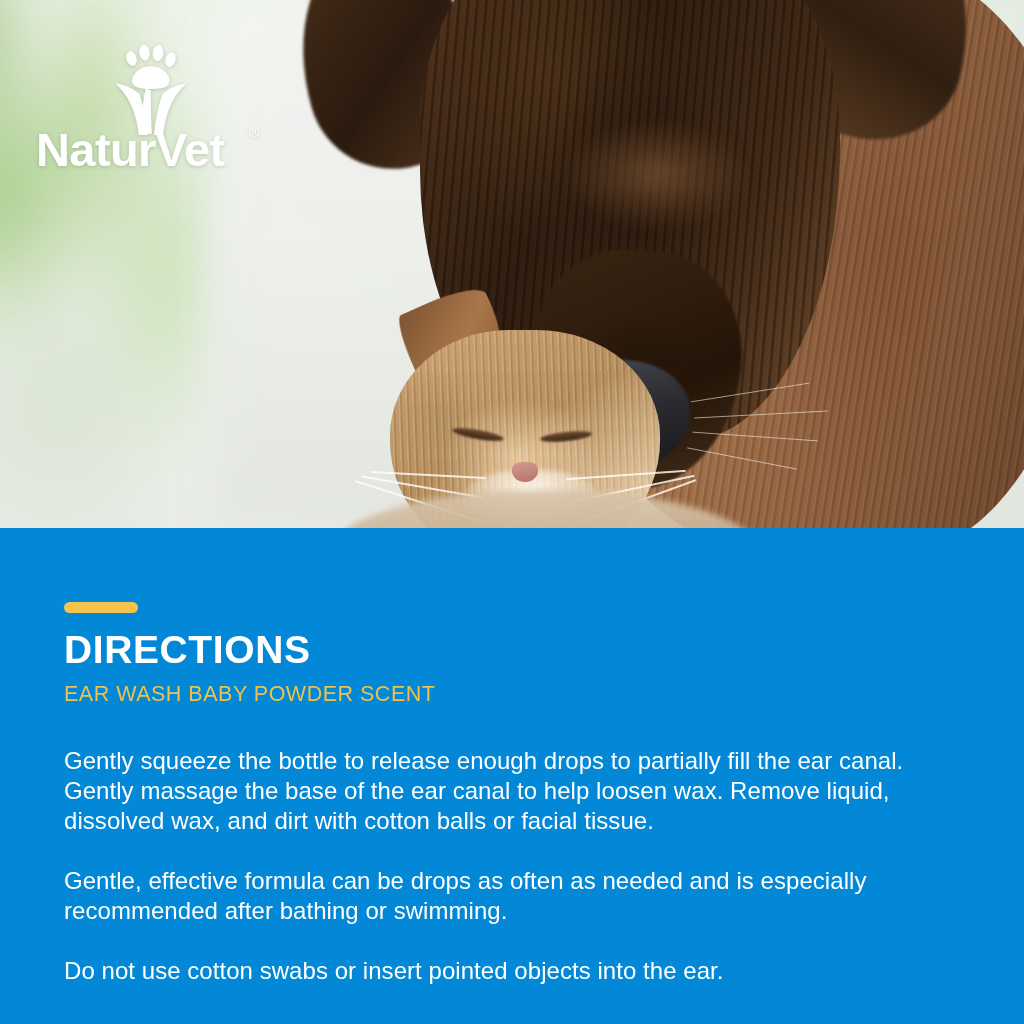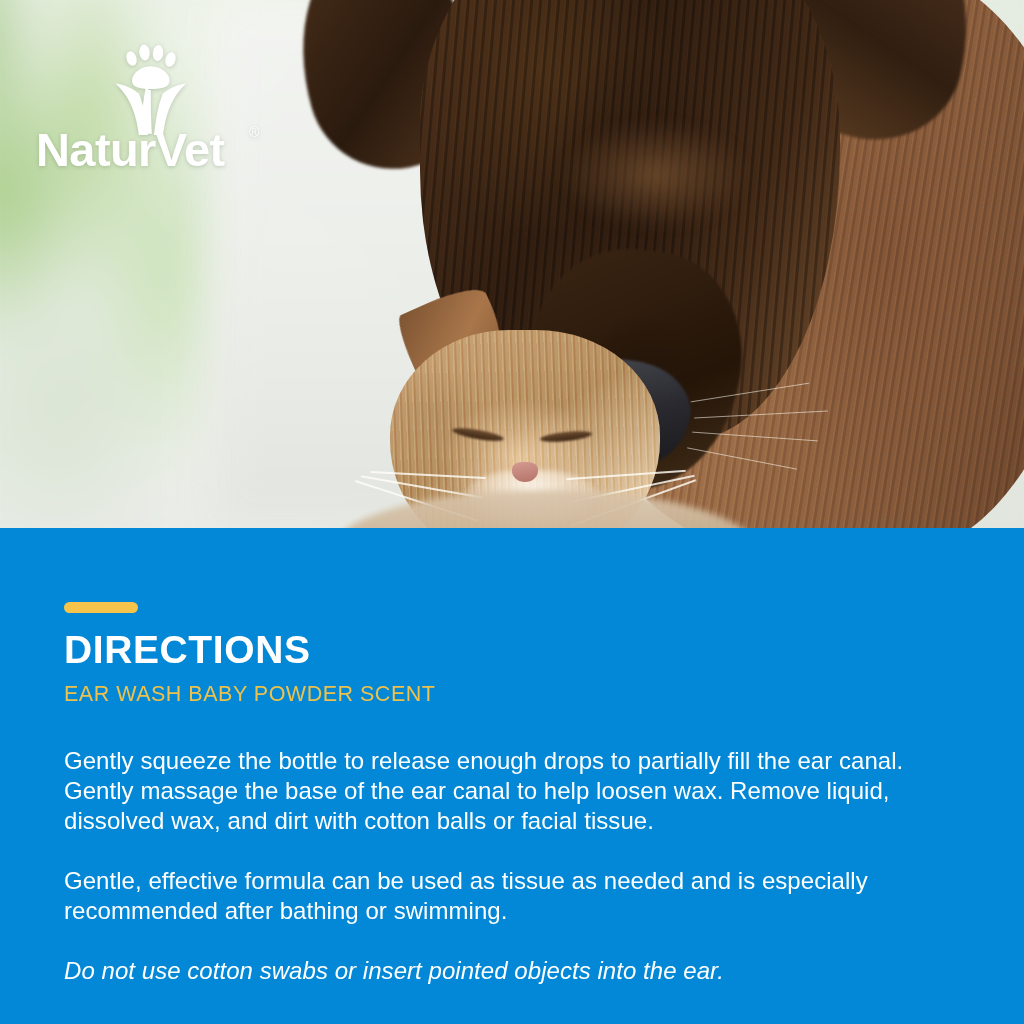--- a/index.html
+++ b/index.html
@@ -200,21 +200,21 @@
     line-height:1;margin:0;
   }
   .body-text{
     position:absolute;left:64px;top:218px;width:900px;
   }
   .body-text p{
     margin:0 0 30px 0;
     color:#ffffff;font-size:24px;line-height:30px;font-weight:400;
     letter-spacing:.05px;
   }
-  .body-text p:last-child{margin-bottom:8px;font-style:italic;}
+  .body-text p:last-child{margin-bottom:8px;}
 </style>
 </head>
 <body>
 
 <div class="page">
 
   <div class="hero">
     <div class="bg-blur"></div>
     <div class="wall"></div>
 
@@ -275,18 +275,18 @@
       </svg>
     </div>
   </div>
 
   <div class="panel">
     <div class="accent-bar"></div>
     <h1 class="h-title">DIRECTIONS</h1>
     <h2 class="h-sub">EAR WASH BABY POWDER SCENT</h2>
     <div class="body-text">
       <p>Gently squeeze the bottle to release enough drops to partially fill the ear canal. Gently massage the base of the ear canal to help loosen wax. Remove liquid, dissolved wax, and dirt with cotton balls or facial tissue.</p>
-      <p>Gentle, effective formula can be used as tissue as needed and is especially recommended after bathing or swimming.</p>
+      <p>Gentle, effective formula can be drops as often as needed and is especially recommended after bathing or swimming.</p>
       <p>Do not use cotton swabs or insert pointed objects into the ear.</p>
     </div>
   </div>
 
 </div>
 
 </body></html>

